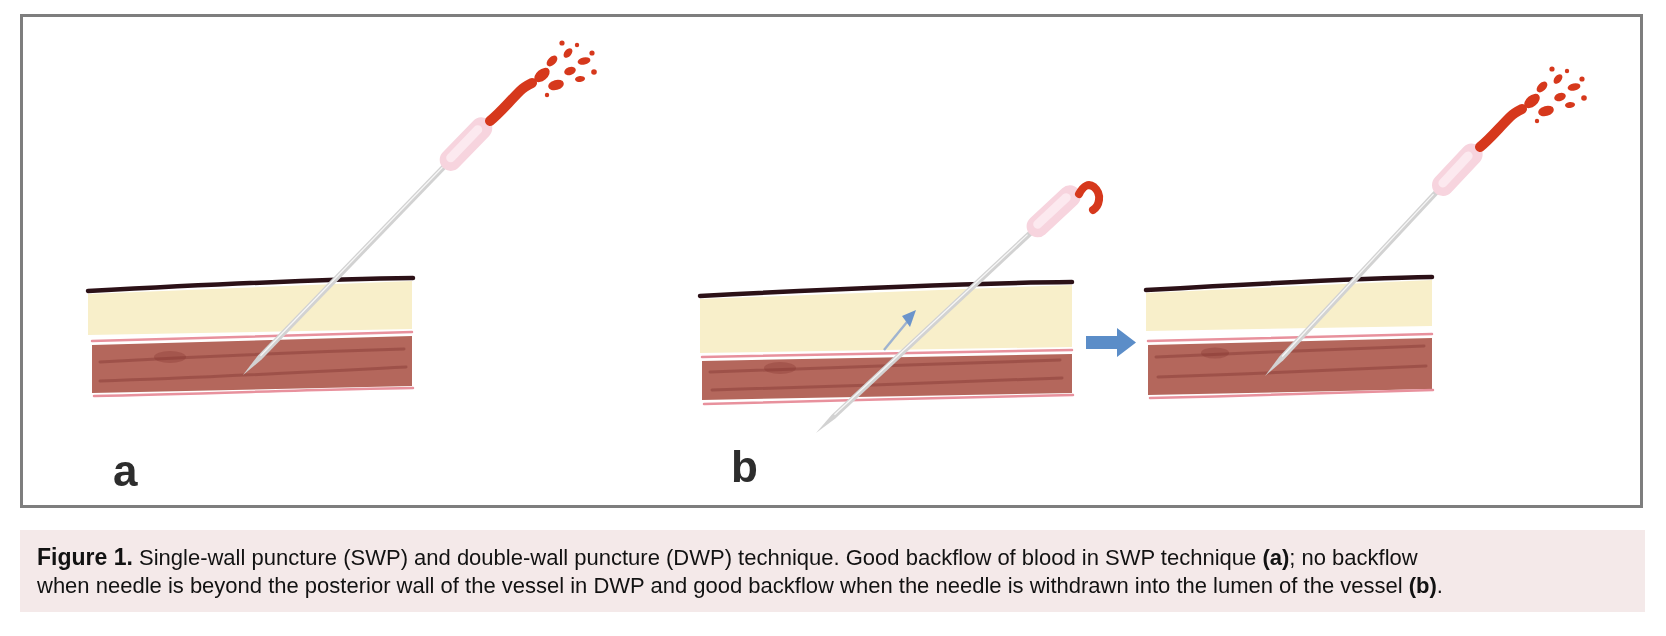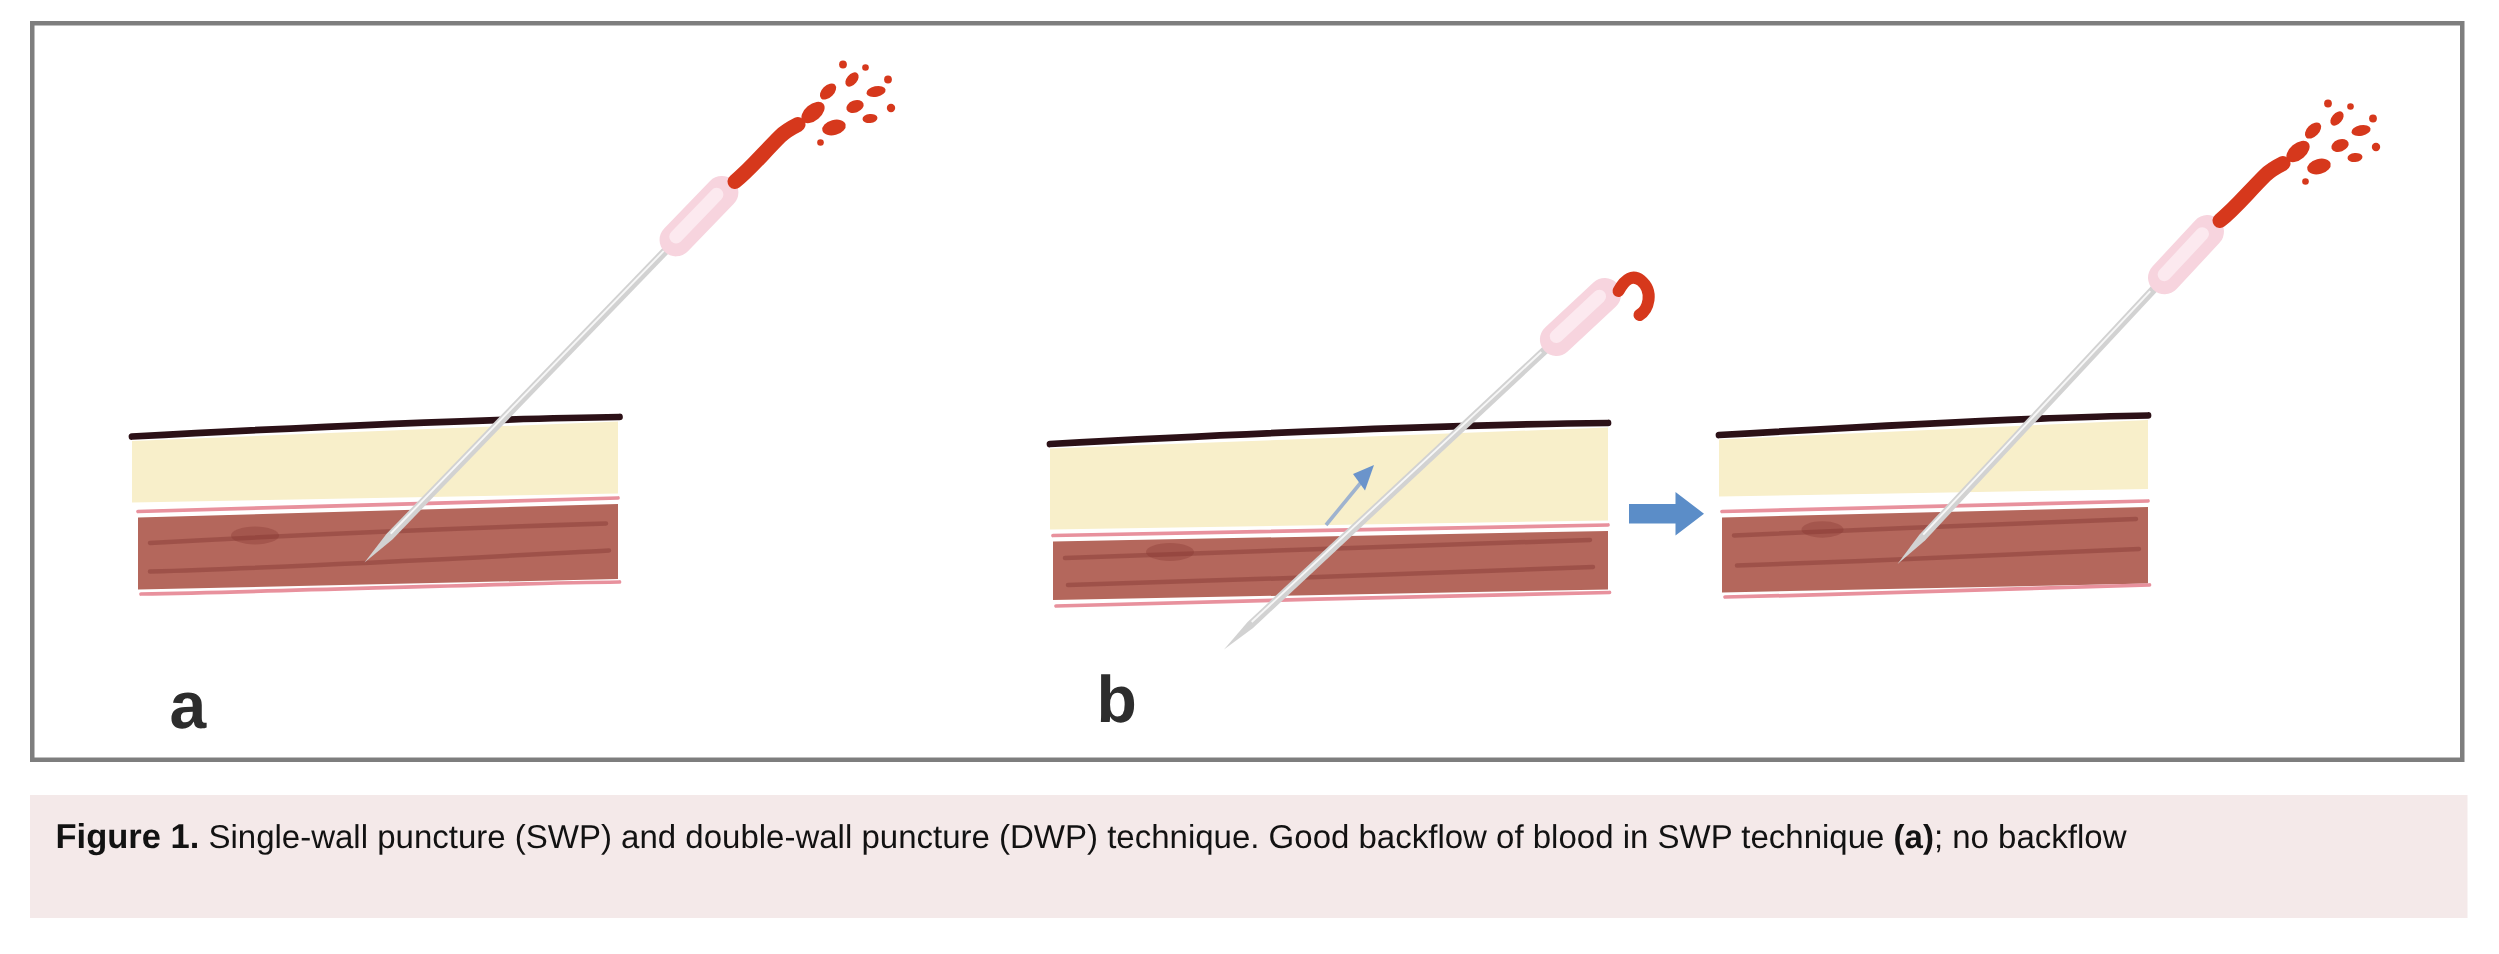--- a/index.html
+++ b/index.html
@@ -148,15 +148,16 @@
       </g>
       <use href="#spray" transform="translate(1480,145)"></use>
     </g>
   </svg>
 
   <div class="panel-label label-a">a</div>
   <div class="panel-label label-b">b</div>
 
   <div class="caption">
     <div class="cap-line"><b class="fig-num">Figure 1.</b><span> Single-wall puncture (SWP) and double-wall puncture (DWP) technique. Good backflow of blood in SWP technique </span><b>(a)</b><span>; no backflow</span></div>
+    <div class="cap-line"><span>when needle is beyond the posterior wall of the vessel in DWP and good backflow when the needle is withdrawn into the lumen of the vessel </span><b>(b)</b><span>.</span></div>
   </div>
 
 </div>
 
 </body></html>

